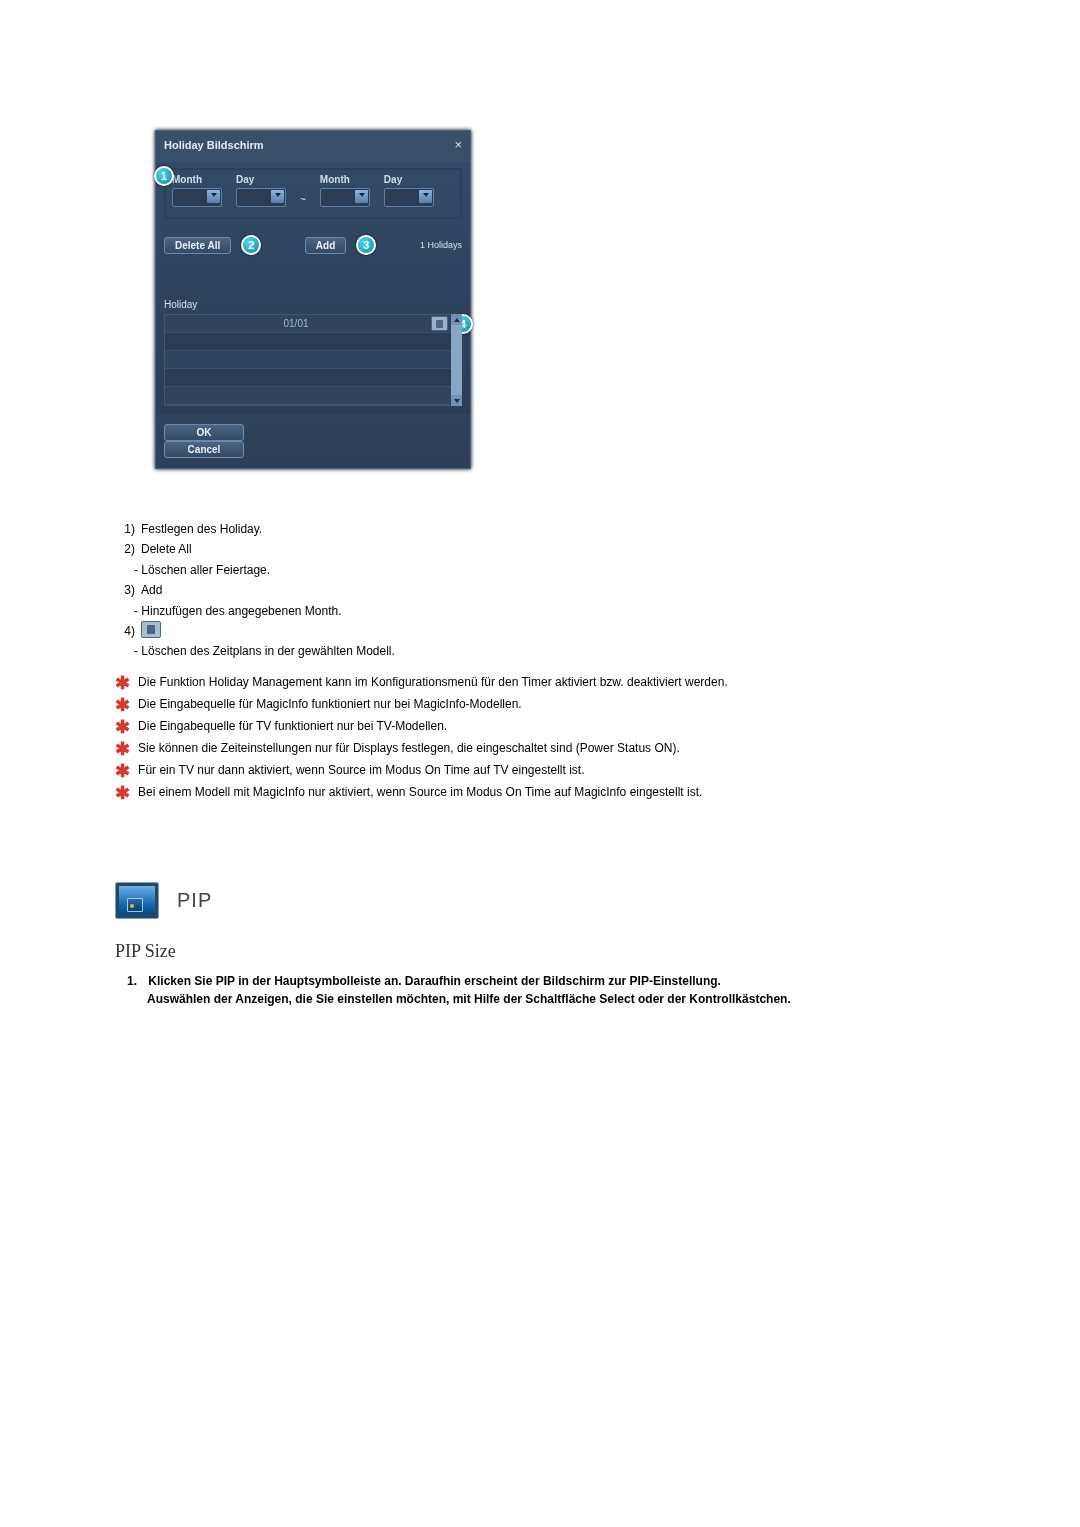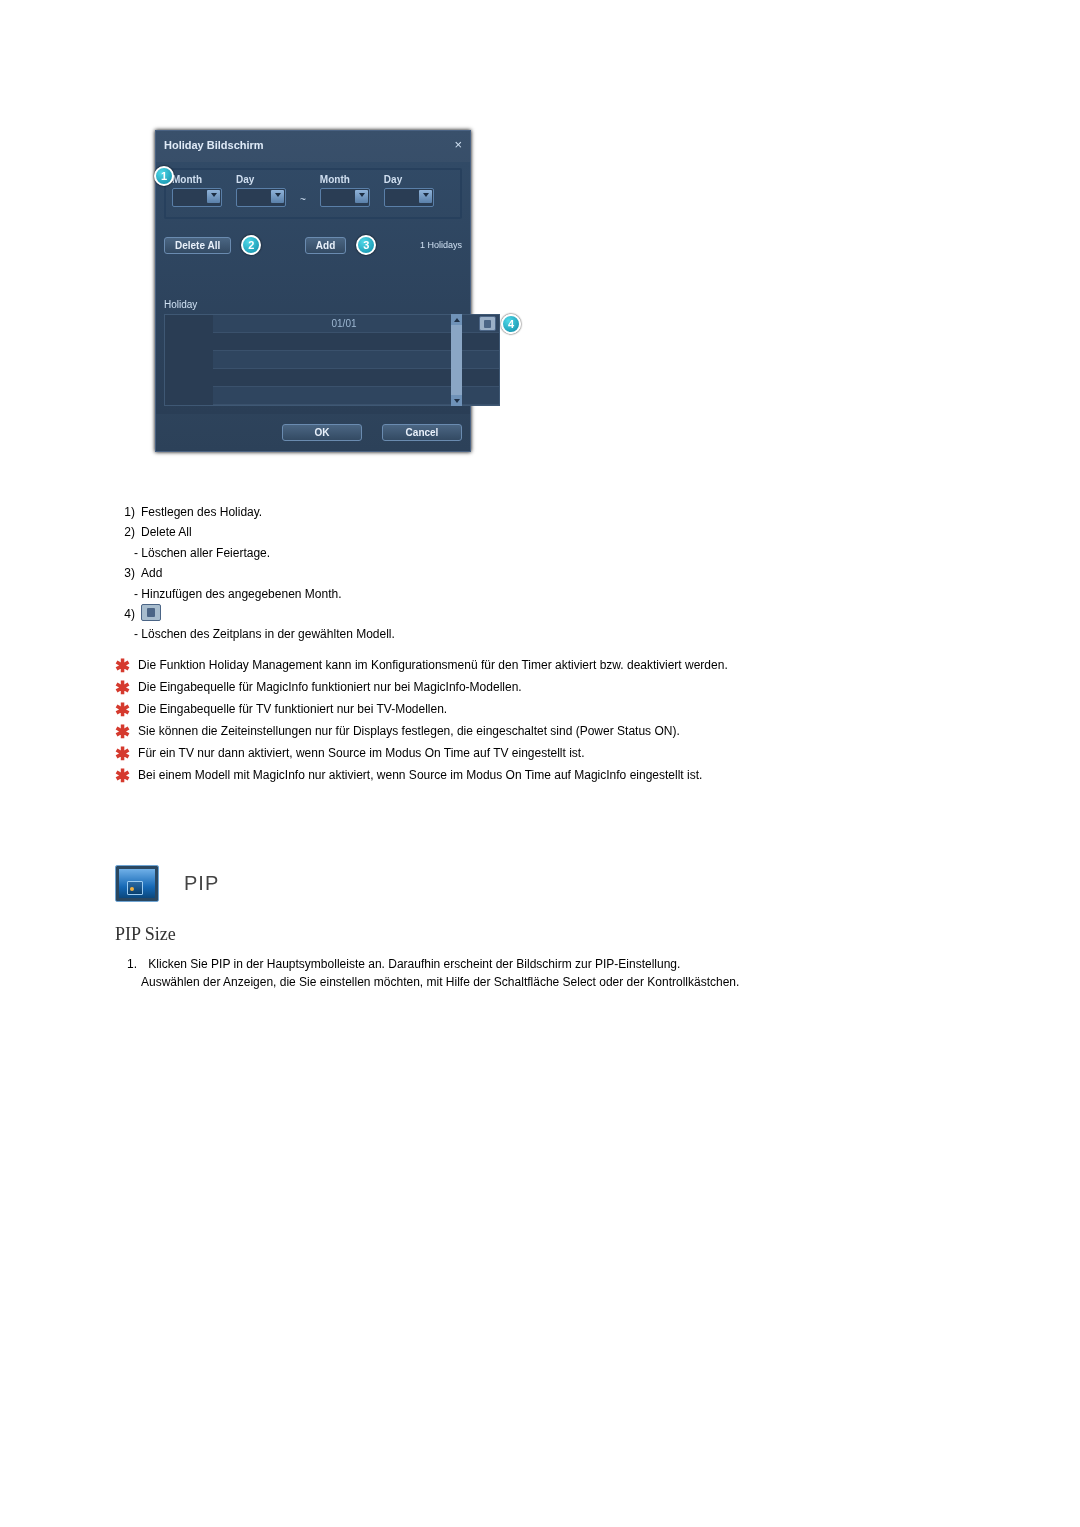--- a/index.html
+++ b/index.html
@@ -135,21 +135,20 @@
   .subhead {
     color: #cfe0f2;
     font-size: 10px;
     margin-bottom: 4px;
     margin-top: 44px;
   }
   .table {
     background: #2a3d54;
     border: 1px solid #3f5874;
     width: 100%;
-    padding-left: 48px;
   }
   .table-row {
     height: 17px;
     border-bottom: 1px solid #3a516c;
     display: flex;
     align-items: center;
     position: relative;
   }
   .table-row.alt { background: #2f455f; }
   .table-cell-date {
@@ -206,22 +205,23 @@
     height: 0;
     border-left: 3px solid transparent;
     border-right: 3px solid transparent;
   }
   .scroll-arrow.up::before { border-bottom: 4px solid #203249; }
   .scroll-arrow.down::before { border-top: 4px solid #203249; }
   .table-wrap { position: relative; margin-right: 12px; }
   .footer-btns {
     display: flex;
     justify-content: flex-end;
-    gap: 20px;
+    gap: 0;
     padding: 10px 8px;
+    flex-direction: column;
   }
   .footer-btns .dlg-btn { width: 58px; text-align: center; }
   .callout-inline { vertical-align: middle; margin-left: 2px; }
 
   
   .num-list {
     line-height: 1.7;
     font-size: 12px;
   }
   .num-list .li {
@@ -257,21 +257,21 @@
     font-size: 18px;
     line-height: 1;
     flex-shrink: 0;
     font-weight: bold;
   }
 
   
   .section-header {
     display: flex;
     align-items: center;
-    gap: 25px;
+    gap: 18px;
     margin-top: 80px;
     margin-bottom: 22px;
   }
   .section-icon {
     width: 42px;
     height: 35px;
     background: linear-gradient(180deg,#7fbcf0 0%, #1568b5 60%, #083f6e 100%);
     border: 1px solid #6fa5d4;
     border-radius: 2px;
     position: relative;
@@ -308,20 +308,21 @@
   .subsection-title {
     font-family: Liberation Serif, serif;
     font-size: 18px;
     color: #333;
     margin: 16px 0 10px 0;
   }
   .step {
     font-size: 12px;
     line-height: 1.5;
     margin-left: 12px;
+    font-weight: bold;
   }
   .step .num2 {
     display: inline-block;
     width: 18px;
   }
   .trash-inline {
     display: inline-flex;
     width: 18px;
     height: 15px;
     background: #a8bdce;
@@ -466,16 +467,16 @@
   </div>
 
   <div class="section-header">
     <div class="section-icon"></div>
     <div class="section-title">PIP</div>
   </div>
   <div class="subsection-title">PIP Size</div>
   <div class="step">
     <span class="num2">1.</span>
     <span>Klicken Sie PIP in der Hauptsymbolleiste an. Daraufhin erscheint der Bildschirm zur PIP-Einstellung.</span><br>
-    <span style="margin-left:14px;display:inline-block;">Auswählen der Anzeigen, die Sie einstellen möchten, mit Hilfe der Schaltfläche Select oder der Kontrollkästchen.</span>
+    <span style="margin-left:20px;display:inline-block;">Auswählen der Anzeigen, die Sie einstellen möchten, mit Hilfe der Schaltfläche Select oder der Kontrollkästchen.</span>
   </div>
 
 </div>
 
 </body></html>

